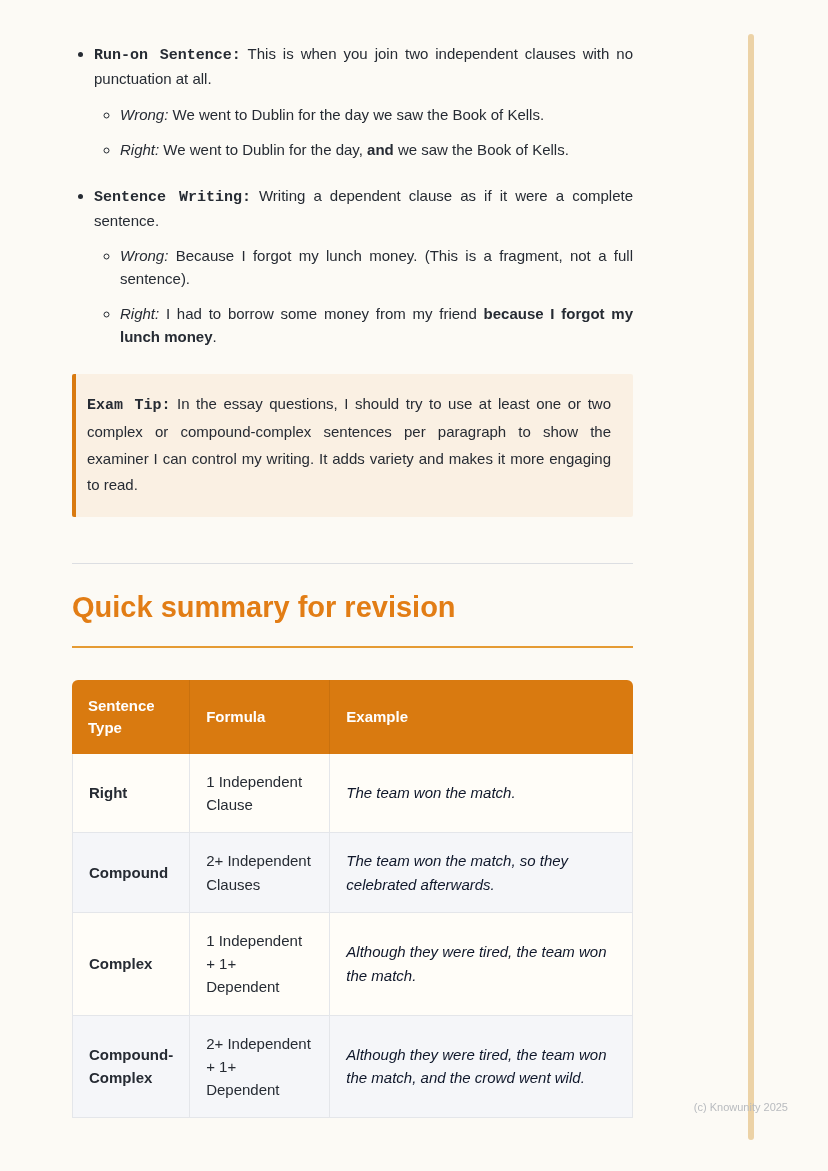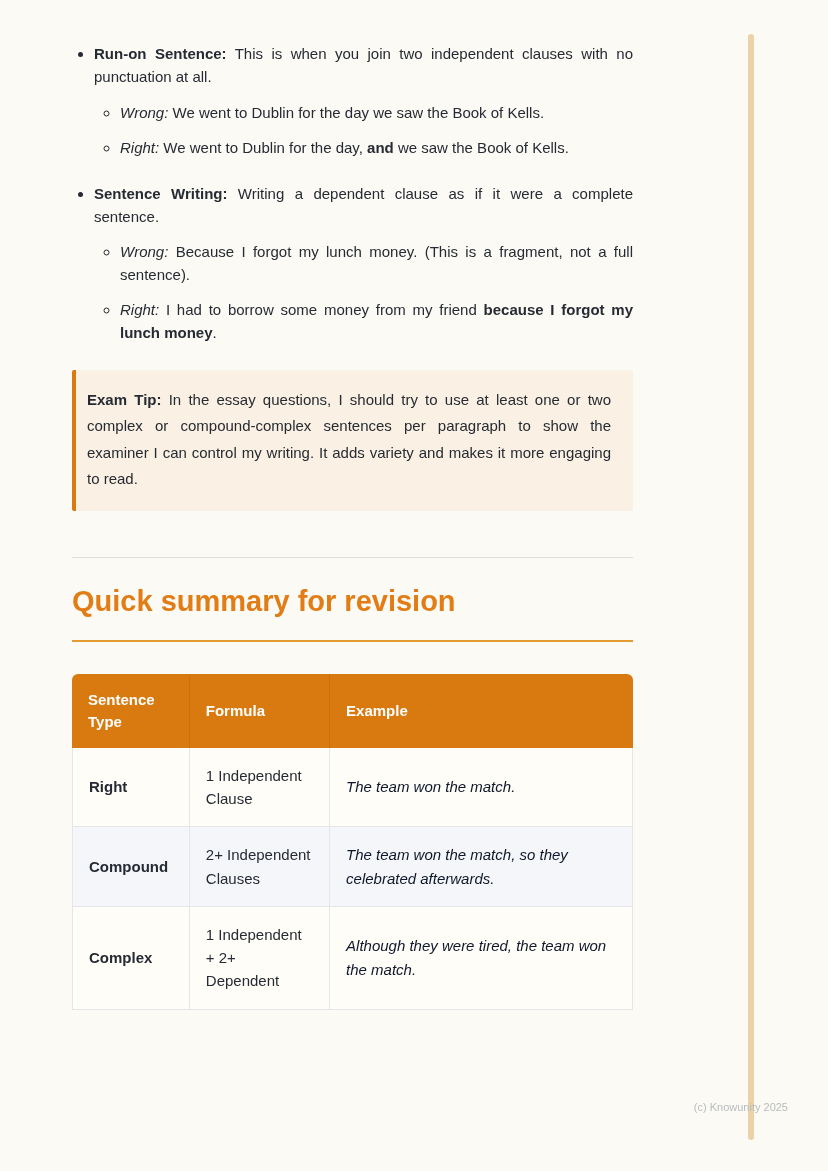--- a/index.html
+++ b/index.html
@@ -21,21 +21,21 @@
     background:#fcfaf5;color:var(--text);
     font-family:"Liberation Sans","DejaVu Sans",sans-serif;
   }
   .content{position:absolute;left:72px;top:42px;width:561px;}
 
   
   ul.main-list{list-style:disc;margin:0;padding-left:22px;}
   ul.main-list > li{font-size:15px;line-height:1.55;text-align:justify;margin-bottom:6px;}
   ul.sub-list{list-style:circle;margin:13px 0 22px 4px;padding-left:22px;}
   ul.sub-list > li{font-size:15px;line-height:1.5;text-align:justify;margin-bottom:13px;}
-  .lead{font-weight:bold;}
+  .lead{font-weight:bold;font-family:Liberation Mono, monospace;}
   .ital{font-style:italic;}
   .bold{font-weight:bold;}
 
   
   .callout{
     background:var(--callout_bg);
     border-left:4px solid var(--accent);
     border-radius:2px;
     padding:17px 22px 19px 11px;
     margin-top:26px;
@@ -142,22 +142,27 @@
         <td>1 Independent Clause</td>
         <td>The team won the match.</td>
       </tr>
       <tr>
         <td>Compound</td>
         <td>2+ Independent Clauses</td>
         <td>The team won the match, so they celebrated afterwards.</td>
       </tr>
       <tr>
         <td>Complex</td>
-        <td>1 Independent + 2+ Dependent</td>
+        <td>1 Independent + 1+ Dependent</td>
         <td>Although they were tired, the team won the match.</td>
+      </tr>
+      <tr>
+        <td>Compound-Complex</td>
+        <td>2+ Independent + 1+ Dependent</td>
+        <td>Although they were tired, the team won the match, and the crowd went wild.</td>
       </tr>
     </tbody>
   </table>
 
 </div>
 
 <div class="scrollbar"></div>
 
 <div class="footer-credit">(c) Knowunity 2025</div>
 

